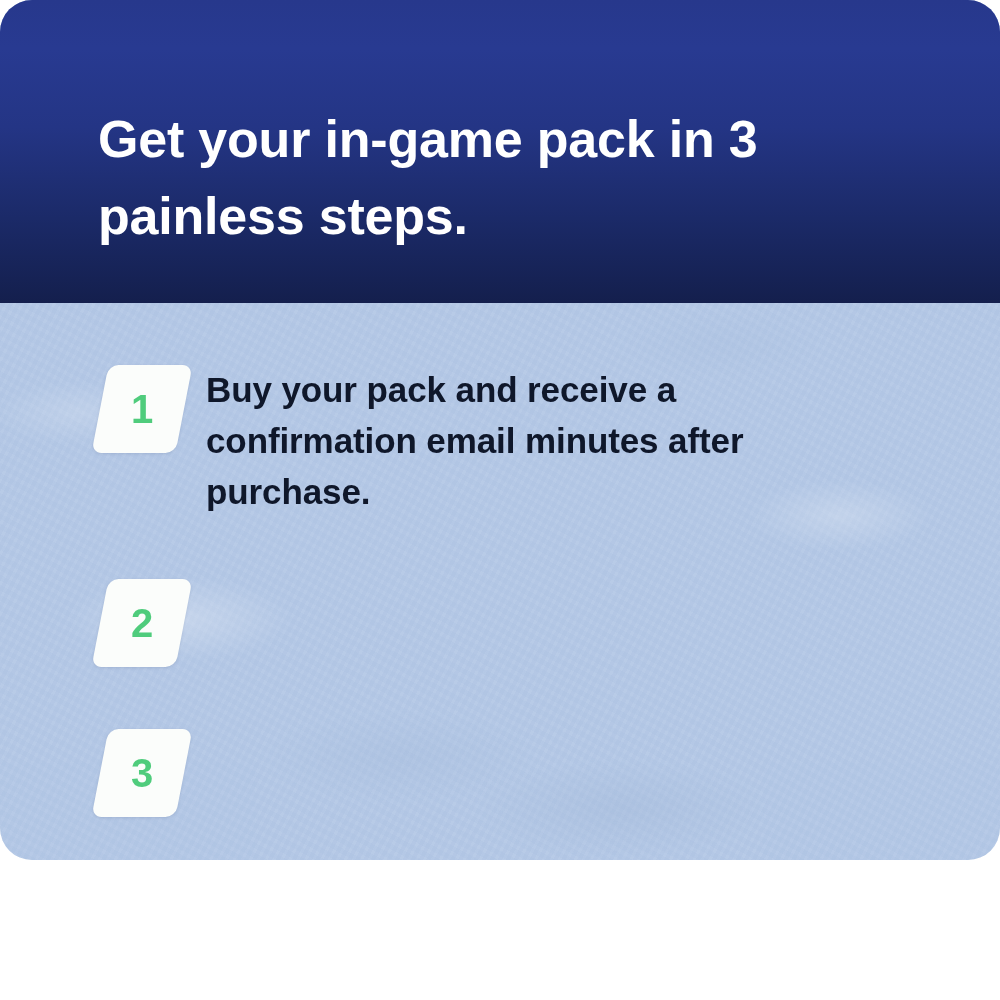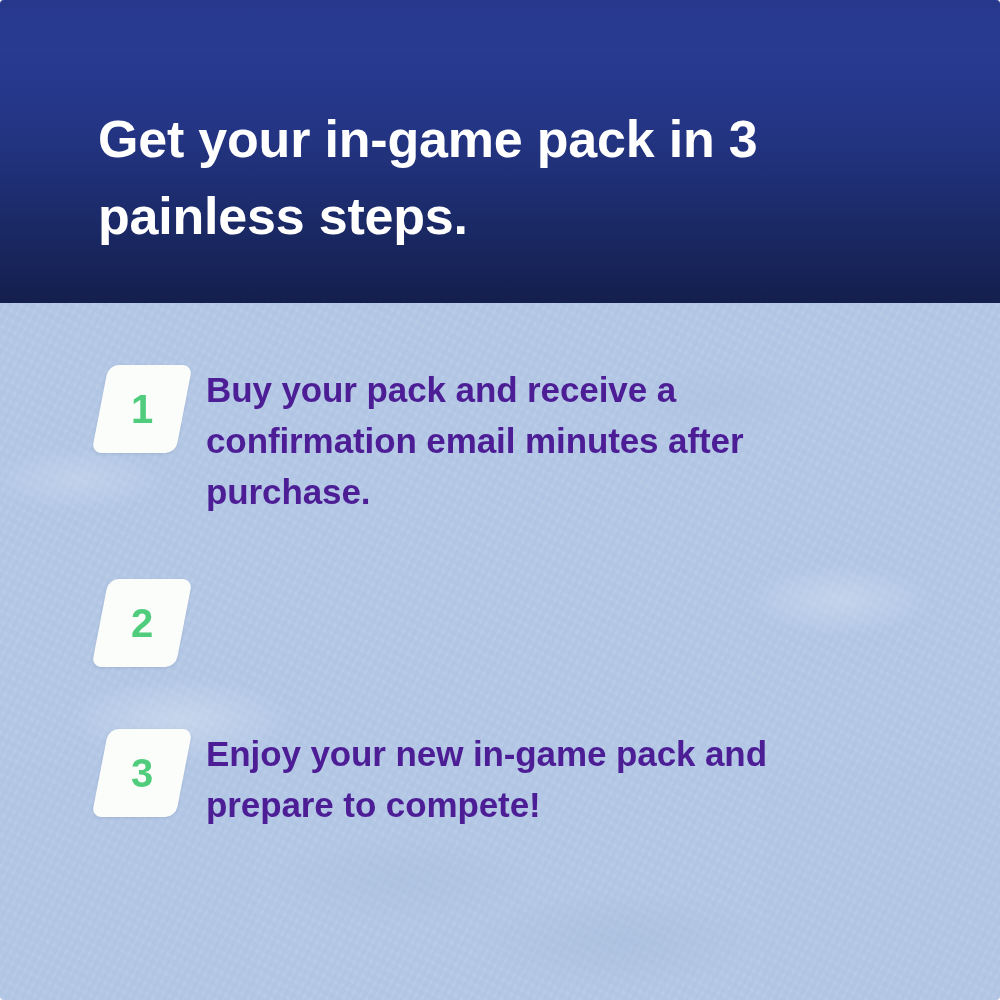--- a/index.html
+++ b/index.html
@@ -11,23 +11,23 @@
     width: 1000px;
     height: 1000px;
     font-family: "Liberation Sans", sans-serif;
     overflow: hidden;
   }
 
   
   .card {
     position: relative;
     width: 1000px;
-    height: 1000px;
+    height: 860px;
     box-sizing: border-box;
-    border-radius: 4px;
+    border-radius: 32px;
     overflow: hidden;
     background: #b4c8e6;
   }
 
   
   .card-texture {
     position: absolute;
     inset: 0;
     pointer-events: none;
     opacity: .55;
@@ -106,21 +106,21 @@
     justify-content: center;
     color: #4fcc7c;
     font-size: 40px;
     font-weight: bold;
     line-height: 1;
   }
 
   .step-text {
     flex: 1 1 auto;
     max-width: 660px;
-    color: #4c1d95;
+    color: #0f172a;
     font-size: 35px;
     font-weight: bold;
     line-height: 1.45;
     letter-spacing: -0.1px;
     padding-top: 4px;
   }
 </style>
 </head>
 <body>
 
@@ -148,17 +148,16 @@
         <div class="badge-shape"></div>
         <div class="badge-num">2</div>
       </div>
     </div>
 
     <div class="step">
       <div class="badge">
         <div class="badge-shape"></div>
         <div class="badge-num">3</div>
       </div>
-      <div class="step-text">Enjoy your new in-game pack and prepare to compete!</div>
     </div>
 
   </div>
 </div>
 
 </body></html>

